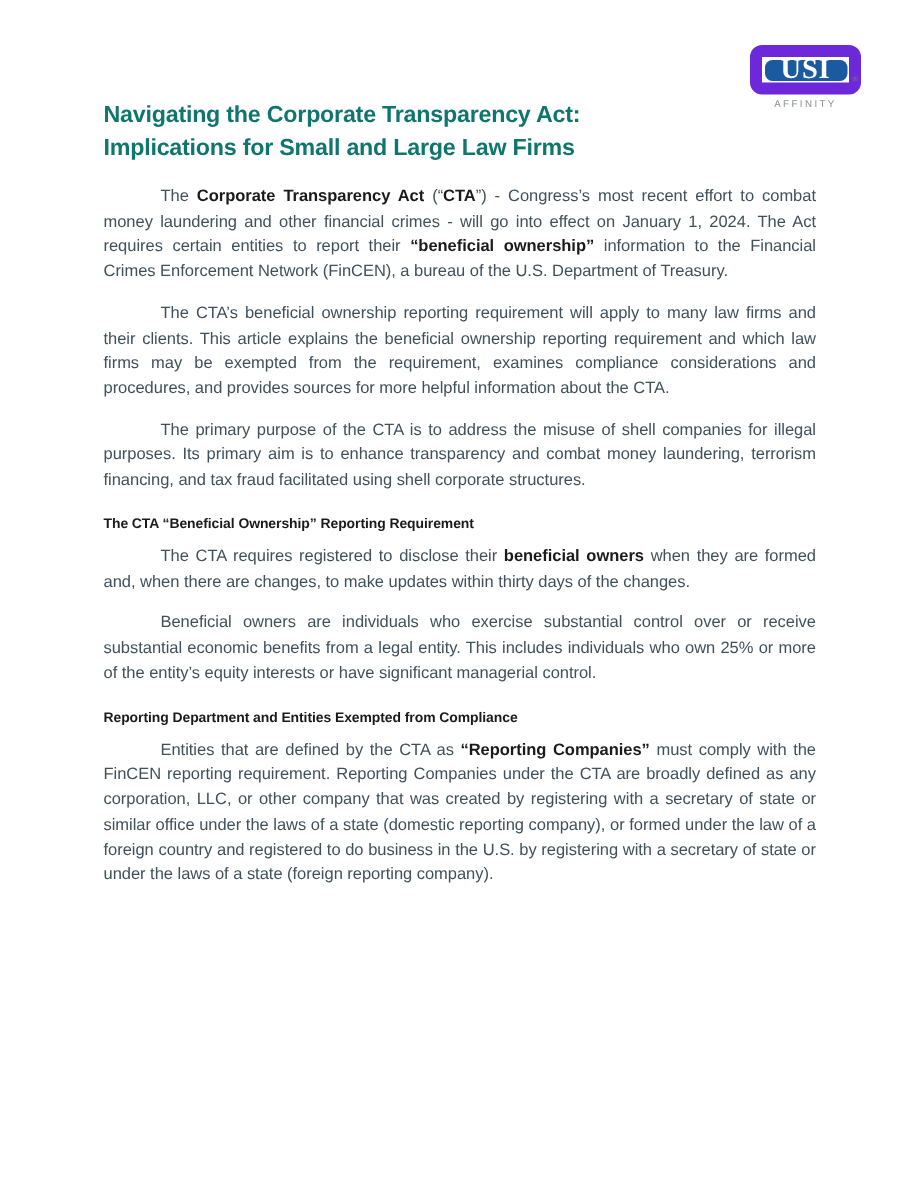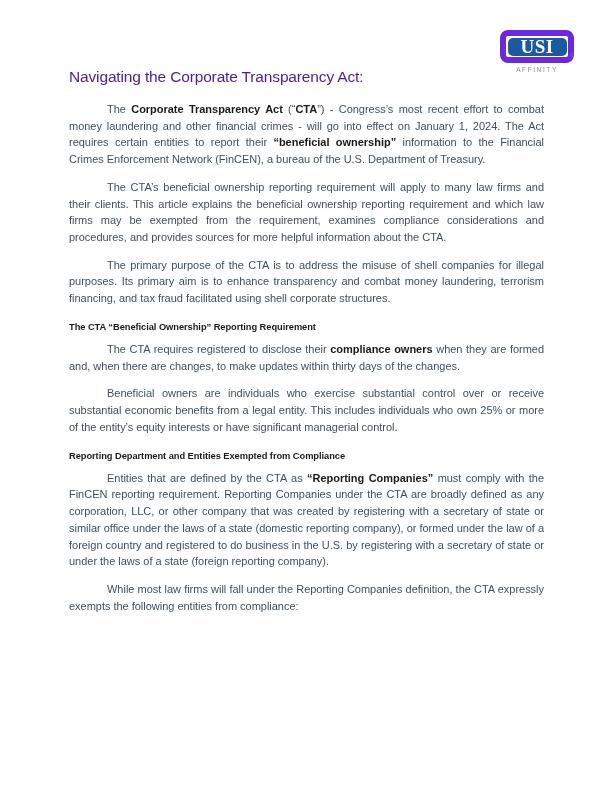--- a/index.html
+++ b/index.html
@@ -29,21 +29,21 @@
     position: absolute;
     right: 36px;
     top: 30px;
     width: 78px;
     text-align: center;
   }
   .logo-badge {
     width: 74px;
     height: 33px;
     margin: 0 auto;
-    border: 6px solid #6d28d9;
+    border: 8px solid #6d28d9;
     border-radius: 8px;
     background: #ffffff;
     padding: 1.5px;
     box-sizing: border-box;
     position: relative;
   }
   .logo-badge-inner {
     width: 100%;
     height: 100%;
     border-radius: 5px;
@@ -77,23 +77,23 @@
 
   
   .content {
     position: absolute;
     left: 69px;
     top: 66px;
     width: 475px;
   }
 
   .doc-title {
-    color: #4c1d95;
+    color: #0f766e;
     font-size: 15.5px;
-    font-weight: normal;
+    font-weight: bold;
     line-height: 1.42;
     letter-spacing: -0.15px;
     margin: 0 0 13px 0;
   }
   .doc-title .tline { display: block; }
 
   .section-heading {
     color: #1a1a1a;
     font-size: 9.3px;
     font-weight: bold;
@@ -126,35 +126,35 @@
       </div>
       <span class="logo-reg">®</span>
     </div>
     <div class="logo-sub">AFFINITY</div>
   </div>
 
   <div class="content">
 
     <h1 class="doc-title">
       <span class="tline">Navigating the Corporate Transparency Act:</span>
+      <span class="tline">Implications for Small and Large Law Firms</span>
     </h1>
 
     <p class="body-para"><span>The </span><b>Corporate Transparency Act</b><span> (“</span><b>CTA</b><span>”) - Congress’s most recent effort to combat money laundering and other financial crimes - will go into effect on January 1, 2024.  The Act requires certain entities to report their </span><b>“beneficial ownership”</b><span> information to the Financial Crimes Enforcement Network (FinCEN), a bureau of the U.S. Department of Treasury.</span></p>
 
     <p class="body-para">The CTA’s beneficial ownership reporting requirement will apply to many law firms and their clients.  This article explains the beneficial ownership reporting requirement and which law firms may be exempted from the requirement, examines compliance considerations and procedures, and provides sources for more helpful information about the CTA.</p>
 
 
     <p class="body-para">The primary purpose of the CTA is to address the misuse of shell companies for illegal purposes.  Its primary aim is to enhance transparency and combat money laundering, terrorism financing, and tax fraud facilitated using shell corporate structures.</p>
 
     <h2 class="section-heading">The CTA “Beneficial Ownership” Reporting Requirement</h2>
 
-    <p class="body-para"><span>The CTA requires registered to disclose their </span><b>compliance owners</b><span> when they are formed and, when there are changes, to make updates within thirty days of the changes.</span></p>
+    <p class="body-para"><span>The CTA requires registered to disclose their </span><b>beneficial owners</b><span> when they are formed and, when there are changes, to make updates within thirty days of the changes.</span></p>
 
     <p class="body-para">Beneficial owners are individuals who exercise substantial control over or receive substantial economic benefits from a legal entity. This includes individuals who own 25% or more of the entity’s equity interests or have significant managerial control.</p>
 
     <h2 class="section-heading">Reporting Department and Entities Exempted from Compliance</h2>
 
     <p class="body-para"><span>Entities that are defined by the CTA as </span><b>“Reporting Companies”</b><span> must comply with the FinCEN reporting requirement.  Reporting Companies under the CTA are broadly defined as any corporation, LLC, or other company that was created by registering with a secretary of state or similar office under the laws of a state (domestic reporting company), or formed under the law of a foreign country and registered to do business in the U.S. by registering with a secretary of state or under the laws of a state (foreign reporting company).</span></p>
 
-    <p class="body-para">While most law firms will fall under the Reporting Companies definition, the CTA expressly exempts the following entities from compliance:</p>
 
   </div>
 </div>
 
 </body></html>

